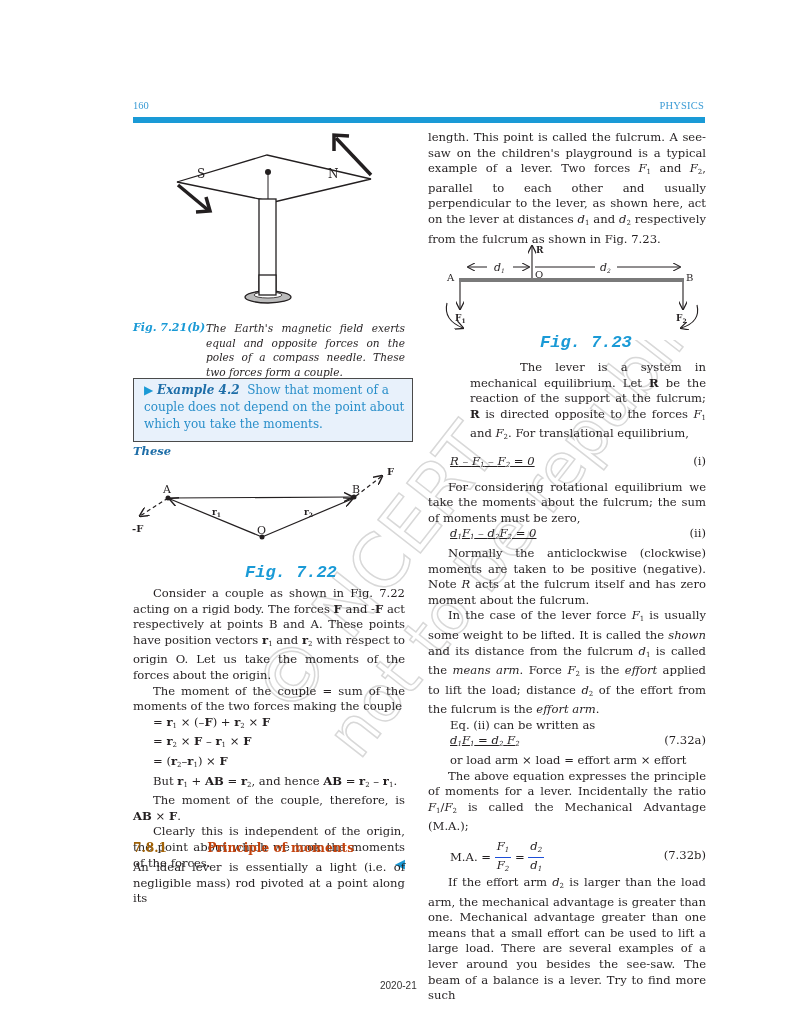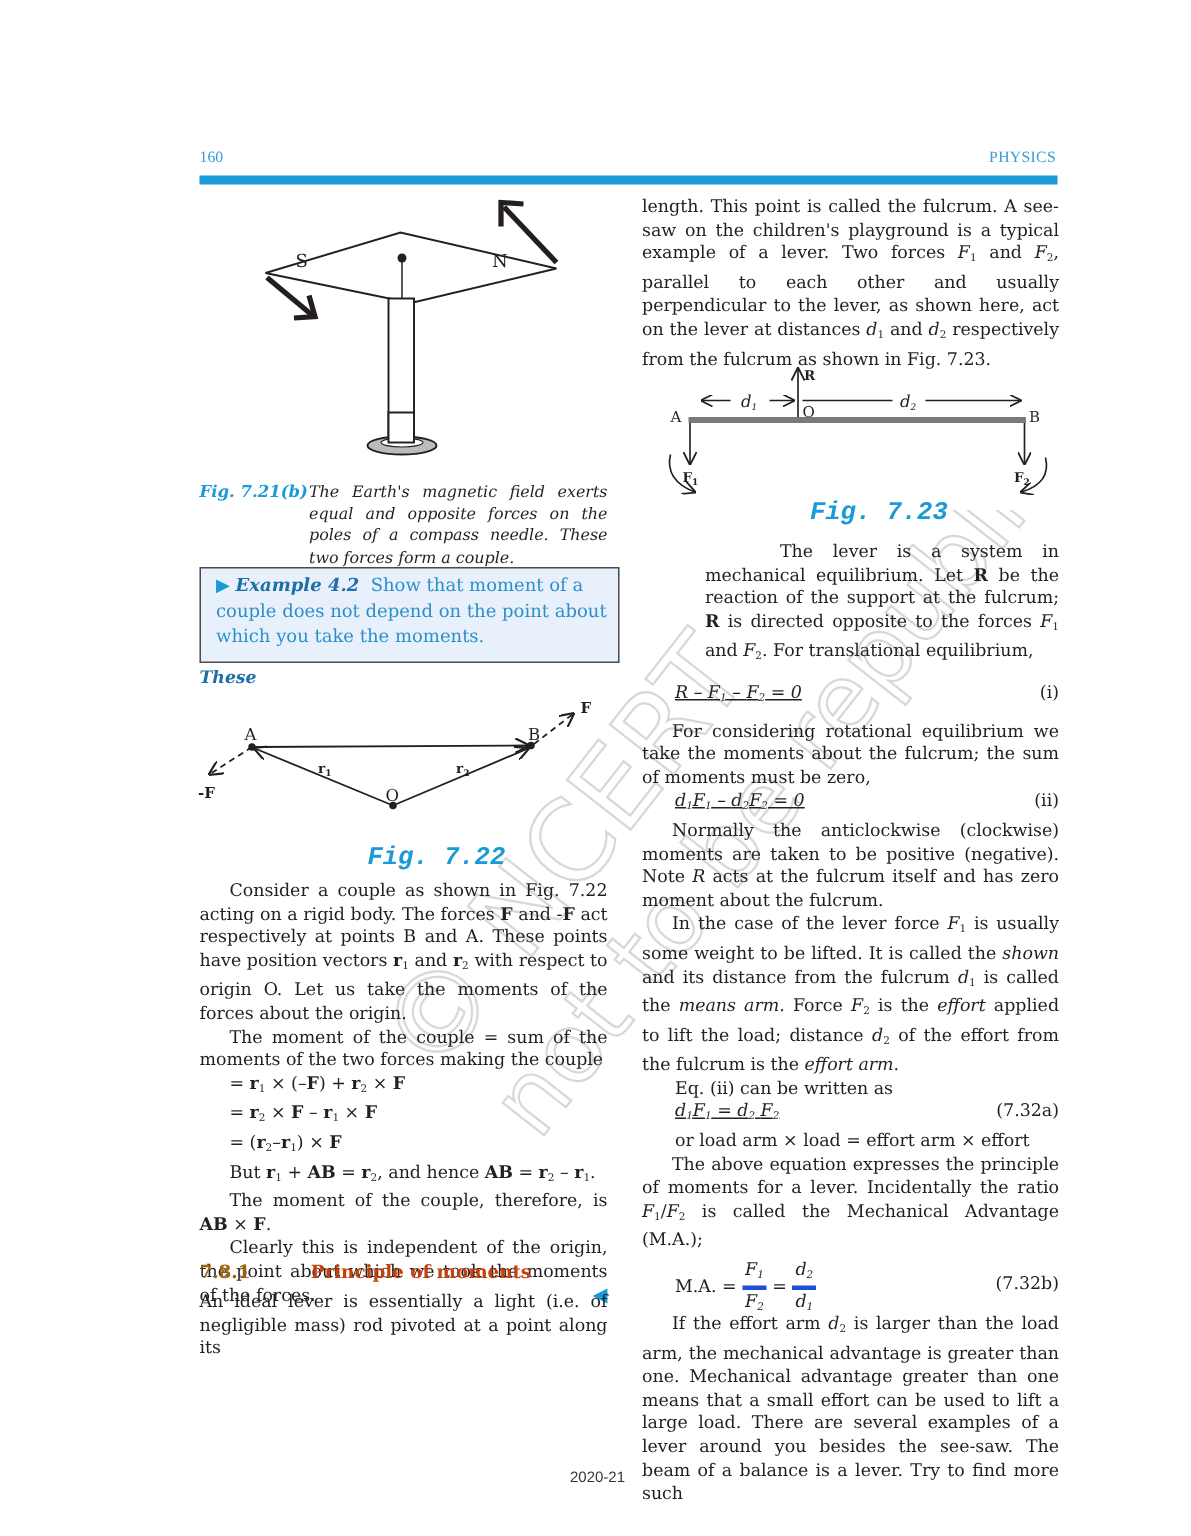--- a/index.html
+++ b/index.html
@@ -23,21 +23,21 @@
   .section-head .num { color:#a16207; }
   .section-head .title { color:#c2410c;padding-left:36px; }
   .eq { font-style:italic;text-decoration:underline; }
   .eqnum { float:right; font-style:normal; }
   b.v { font-weight:bold; }
   sub { font-size:7px; vertical-align:-2px; }
   .footer { left:380px; top:980px; font-size:10px; font-family:"Liberation Sans", sans-serif; color:#333; }
   .watermark { left:210px; top:340px; width:520px; height:420px; pointer-events:none; }
   .frac { display:inline-block; vertical-align:middle; text-align:center; font-style:italic; }
   .frac span { display:block; line-height:14px; }
-  .frac .top { border-bottom:3px solid #1d4ed8; padding:0 2px; }
+  .frac .top { border-bottom:1px solid #1d4ed8; padding:0 2px; }
   .triangle-end { color:#1a9ad6; font-size:13px; }
 </style>
 </head>
 <body>
 
 <div class="abs hdr-num">160</div>
 <div class="abs hdr-title">PHYSICS</div>
 <div class="abs hdr-rule"></div>
 
 <svg class="abs watermark" viewBox="0 0 520 420">

